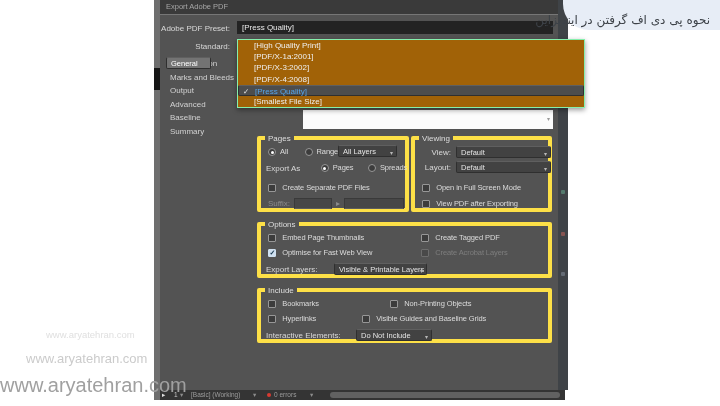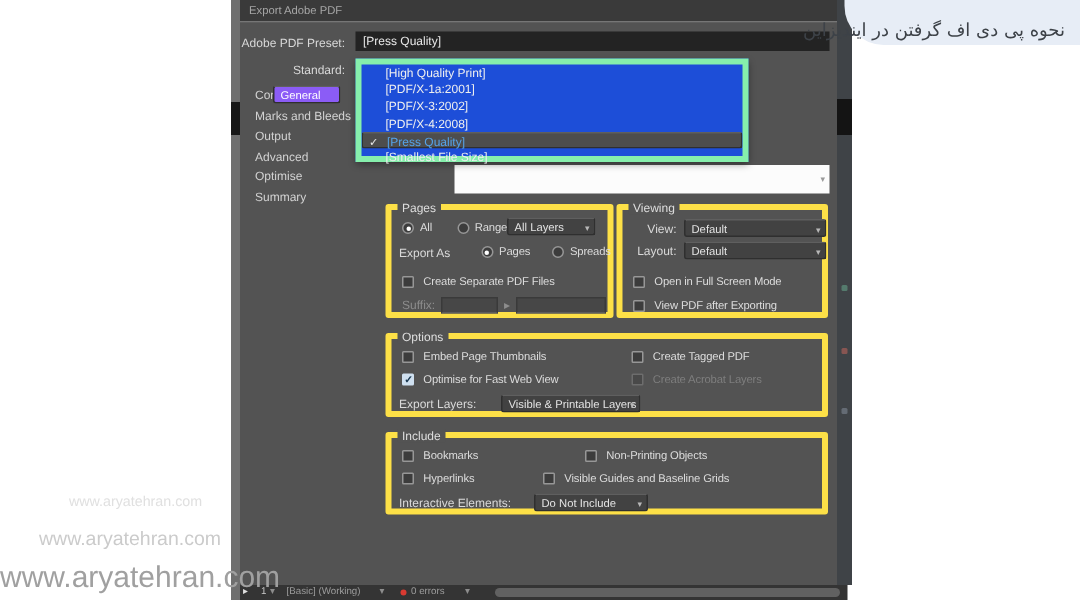--- a/index.html
+++ b/index.html
@@ -13,33 +13,33 @@
   
   .dialog{position:absolute;left:160px;top:0;width:398px;height:390px;background:#535353;z-index:10;
           color:#d6d6d6;font-size:8px;}
   .titlebar{position:absolute;left:0;top:0;width:398px;height:14px;background:#3a3a3a;border-bottom:1px solid #767676;}
   .titlebar .t{position:absolute;left:6px;top:2px;font-size:7.5px;color:#a6a6a6;}
 
   .lbl-r{position:absolute;text-align:right;color:#d9d9d9;}
   .field-dark{position:absolute;background:#232323;color:#e8e8e8;font-size:8px;line-height:13px;padding-left:5px;box-sizing:border-box;}
 
   
-  .menu{position:absolute;left:77px;top:39px;width:262px;height:69px;background:#1d4ed8;border:4px solid #86efac;
+  .menu{position:absolute;left:77px;top:39px;width:348px;height:69px;background:#a16207;border:1px solid #86efac;
         box-shadow:0 2px 5px rgba(0,0,0,.4);z-index:30;box-sizing:border-box;}
   .menu .mi{position:relative;height:11.2px;line-height:11.2px;padding-left:16px;color:#efefef;font-size:8px;white-space:nowrap;}
   .menu .mi.sel{background:#4d4d4d;color:#55a3e8;}
   .menu .mi .chk{position:absolute;left:4px;top:0;color:#e6e6e6;font-size:7.5px;}
 
   .descbox{position:absolute;left:143px;top:110px;width:250px;height:19px;background:#fcfcfc;z-index:25;}
   .descbox .chev{position:absolute;right:3px;top:5px;font-size:6px;color:#9a9a9a;}
 
   
   .sidebar{position:absolute;left:6px;top:57px;width:66px;}
   .sb-item{height:13.6px;line-height:13.6px;padding-left:4px;color:#d2d2d2;font-size:8px;white-space:nowrap;}
-  .sb-item.sel{background:#8b5cf6;color:#ffffff;margin-left:16px;}
+  .sb-item.sel{background:#737373;color:#ffffff;}
 
   
   .grp{position:absolute;border:4px solid #fde047;border-radius:2px;box-sizing:border-box;}
   .grp .legend{position:absolute;top:-6px;left:4px;background:#535353;padding:0 3px;font-size:8px;color:#dedede;white-space:nowrap;}
 
   .row{position:absolute;white-space:nowrap;}
   .txt{font-size:8px;color:#d9d9d9;}
   .txt.dim{color:#8d8d8d;}
 
   
@@ -129,21 +129,21 @@
     <div class="descbox">
       <span class="chev">▾</span>
     </div>
 
     <div class="sidebar">
       <div class="sb-item sel">General</div>
       <div class="sb-item">Compression</div>
       <div class="sb-item">Marks and Bleeds</div>
       <div class="sb-item">Output</div>
       <div class="sb-item">Advanced</div>
-      <div class="sb-item">Optimise</div>
+      <div class="sb-item">Baseline</div>
       <div class="sb-item">Summary</div>
     </div>
 
     <div class="grp" style="left:97px;top:136px;width:152px;height:76px;">
       <span class="legend">Pages</span>
       <div class="row" style="left:7px;top:7px;">
         <span class="rad on"></span><span class="cblbl">All</span>
         <span style="display:inline-block;width:12px;"></span>
         <span class="rad"></span><span class="cblbl">Range:</span>
       </div>

